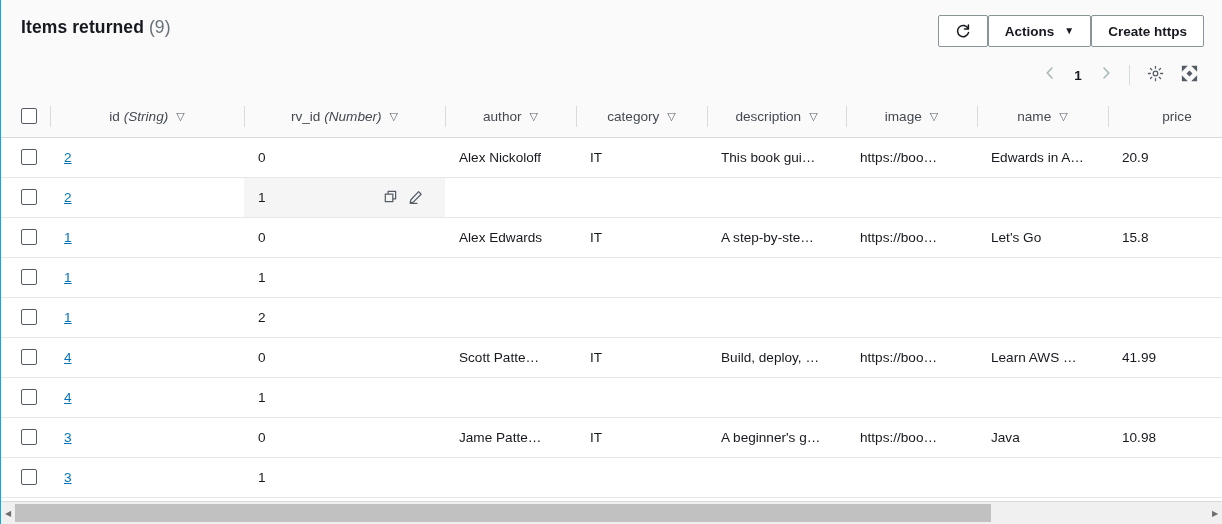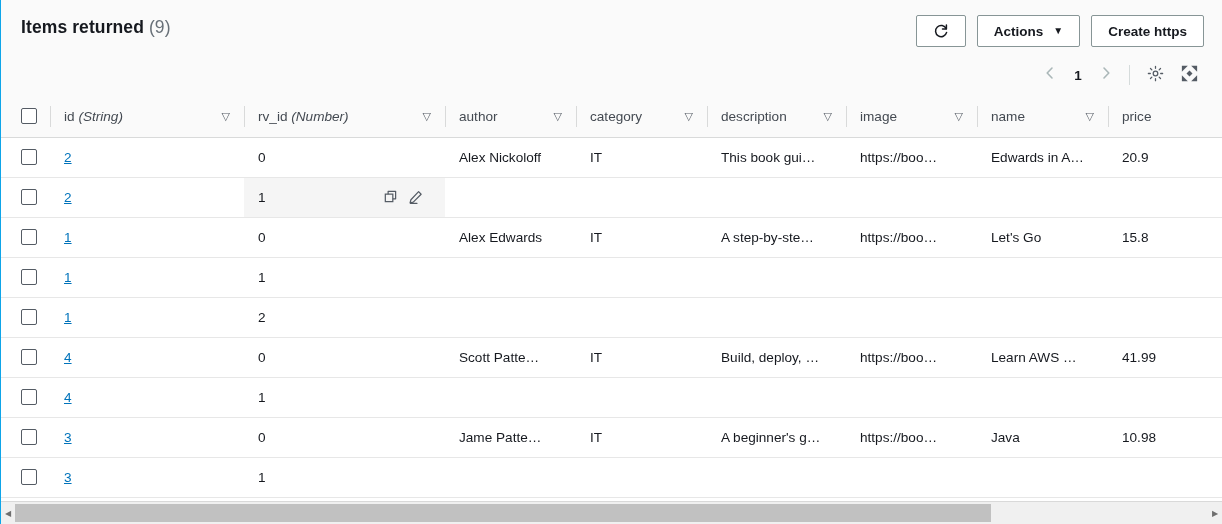--- a/index.html
+++ b/index.html
@@ -45,21 +45,20 @@
   .title .count {
     font-weight: normal;
     color: #687078;
   }
   .actions-group {
     position: absolute;
     right: 18px;
     top: 15px;
     display: flex;
     align-items: center;
-    gap: 11px;
   }
   .btn {
     box-sizing: border-box;
     height: 32px;
     border: 1px solid #879596;
     border-radius: 2px;
     background: #ffffff;
     color: #16191f;
     font-family: "Liberation Sans", sans-serif;
     font-size: 13.5px;
@@ -151,21 +150,21 @@
     background: #fafafa;
     color: #444a52;
     font-weight: normal;
     border-bottom: 1px solid #d9dada;
     vertical-align: middle;
     position: relative;
   }
   thead th .hcell {
     display: flex;
     align-items: center;
-    justify-content: space-between;
+    justify-content: center;
     height: 100%;
   }
   thead th .htext em {
     font-style: italic;
   }
   thead th .sep {
     position: absolute;
     left: 0;
     top: 10px;
     bottom: 10px;

